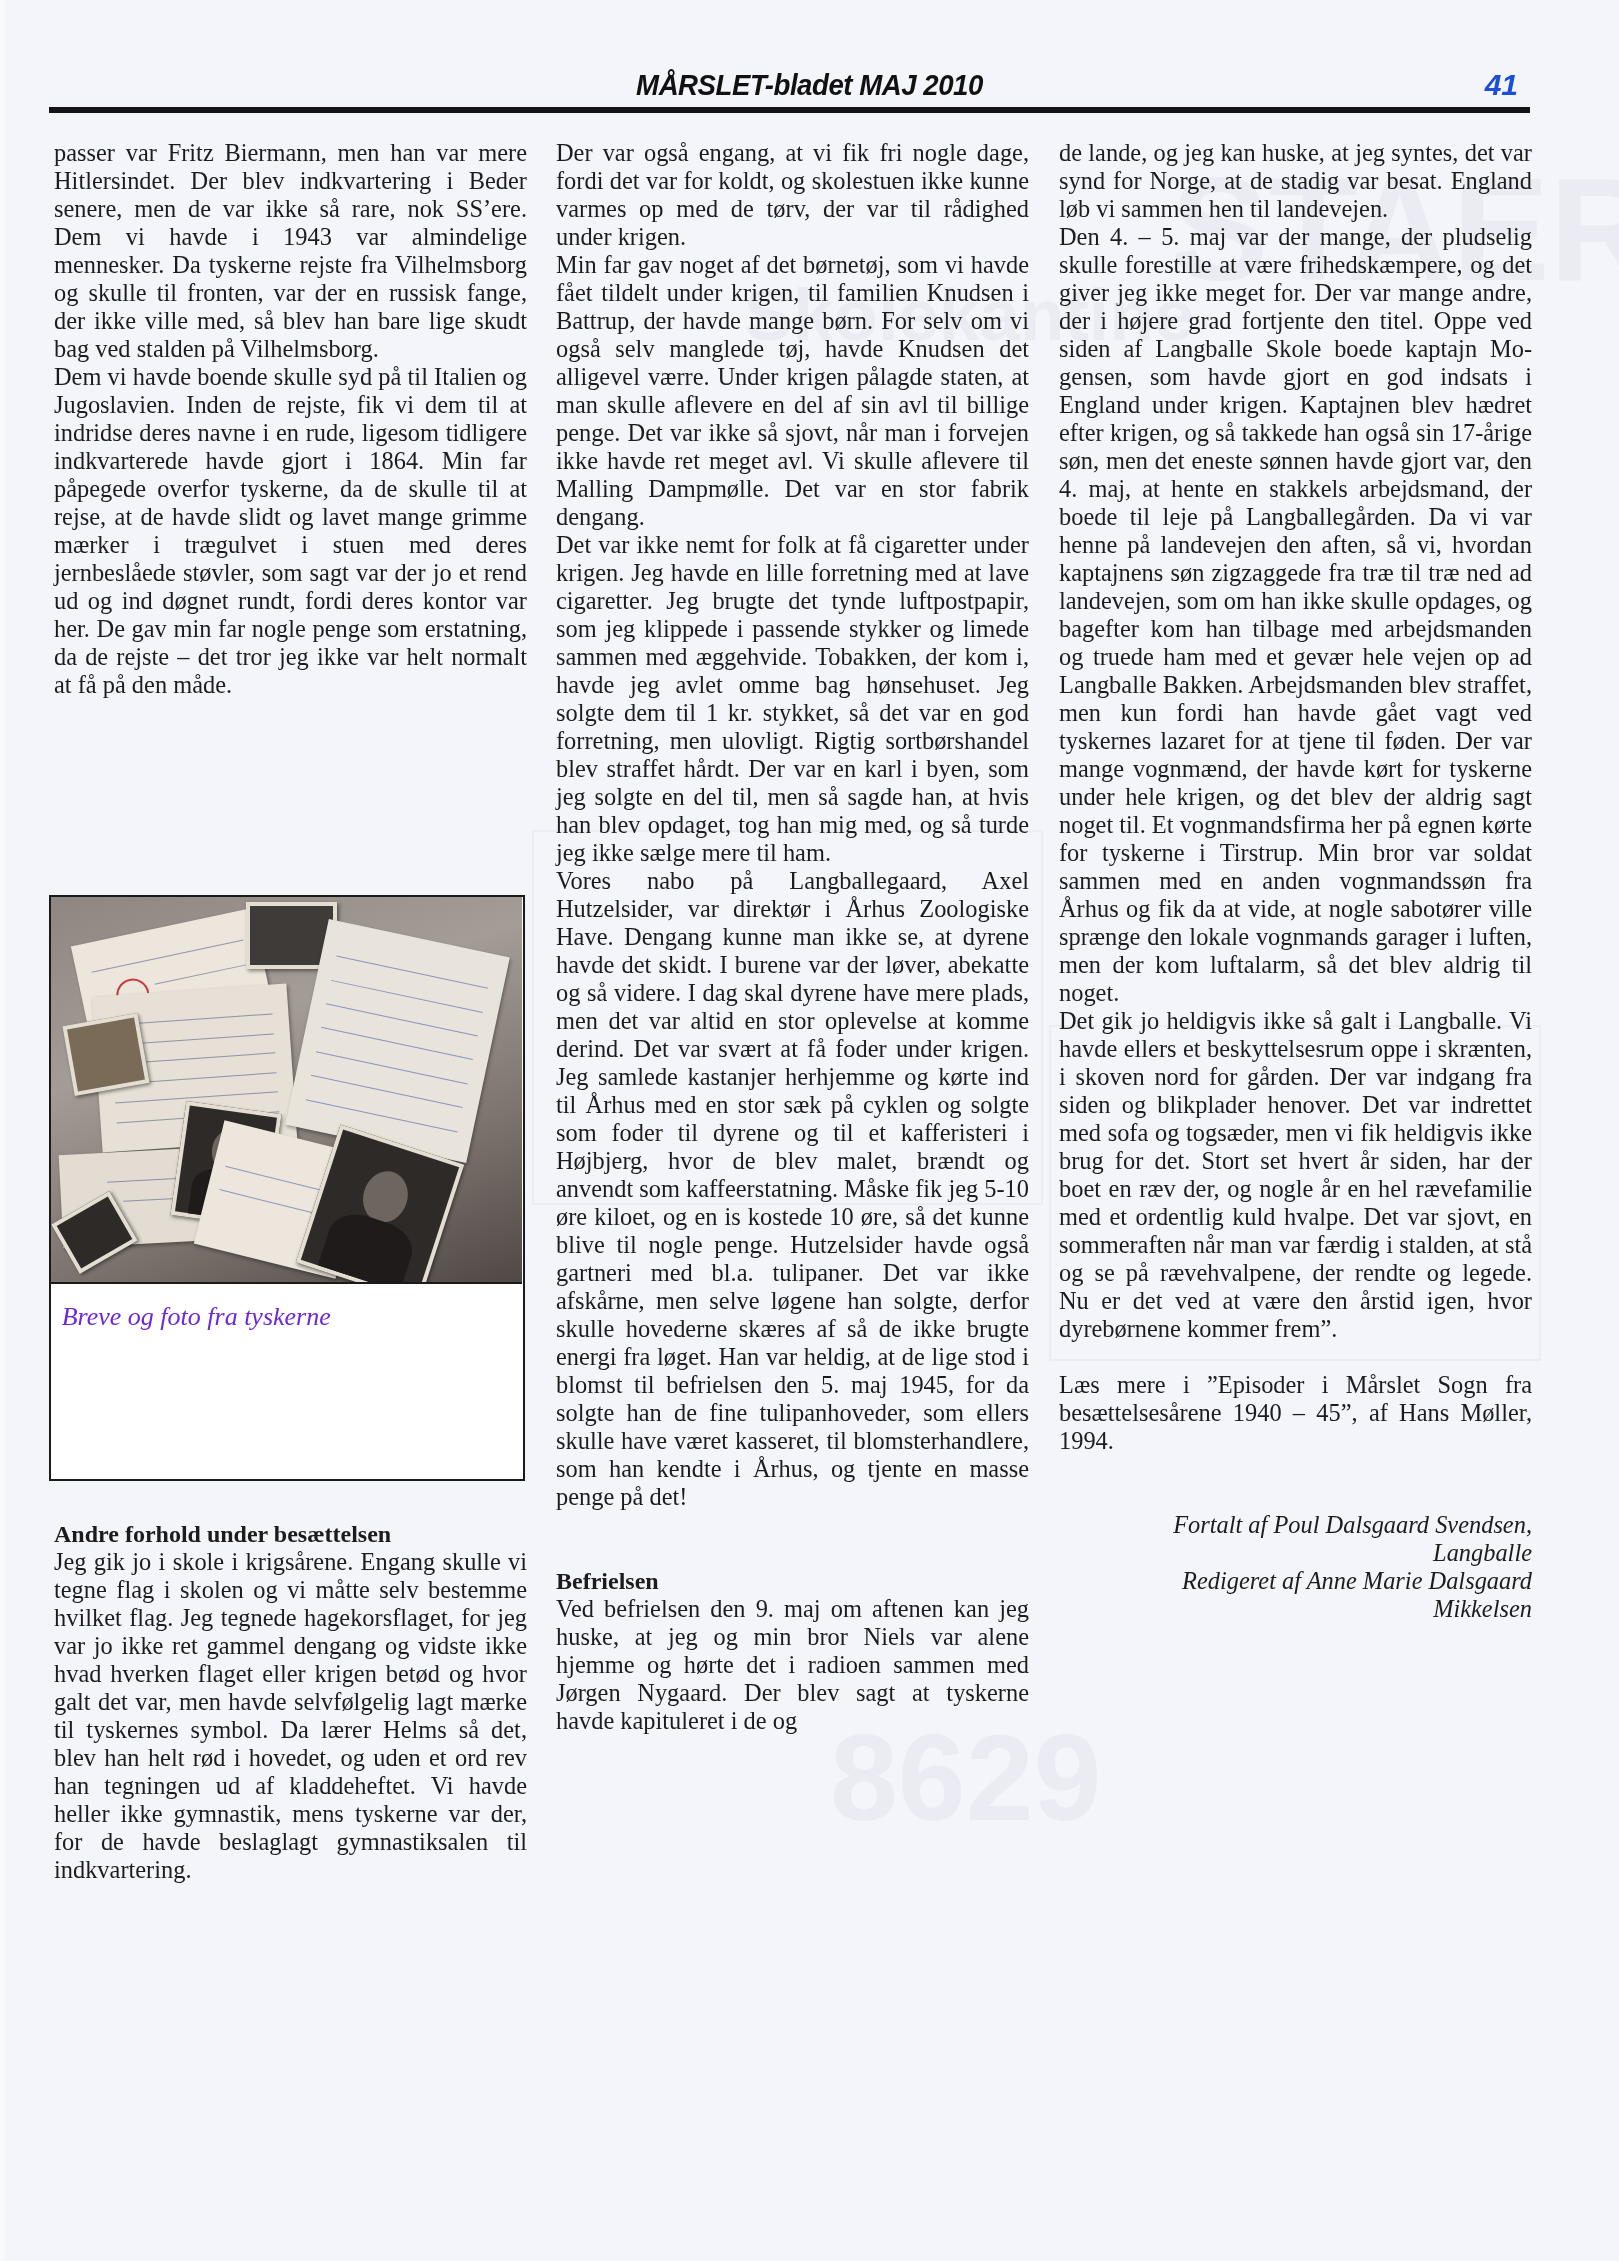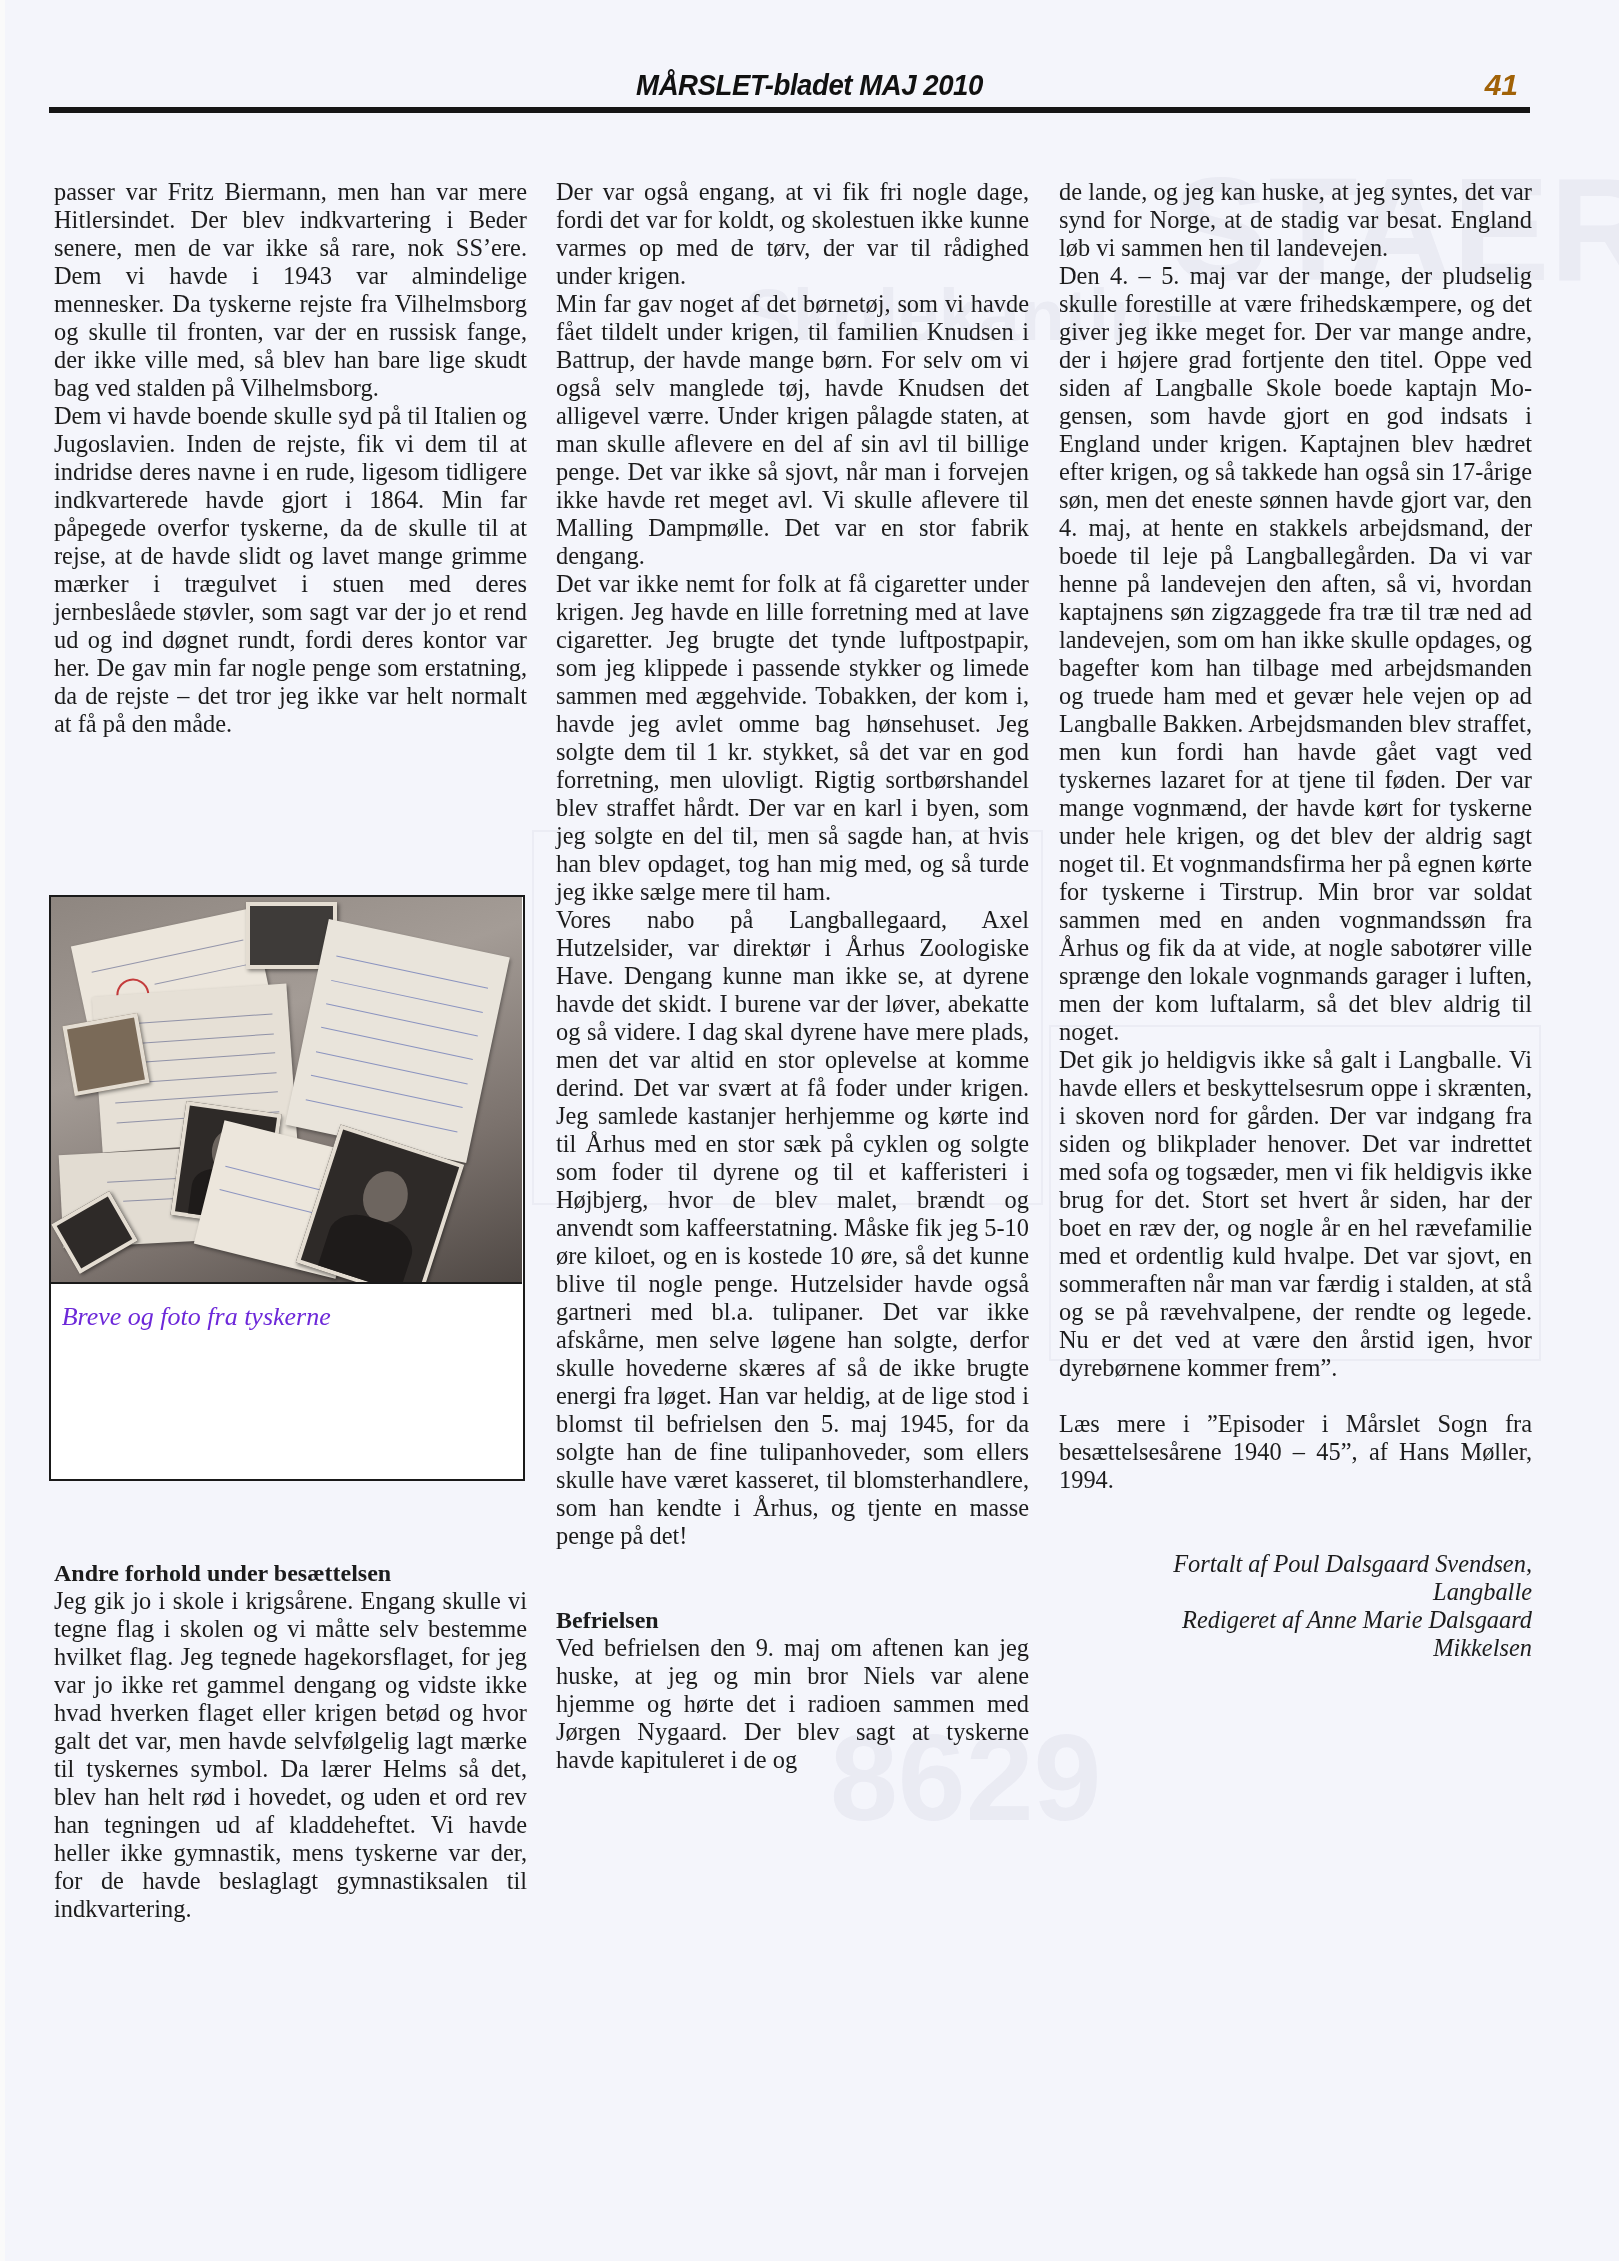--- a/index.html
+++ b/index.html
@@ -14,25 +14,25 @@
   .ghost-box { position: absolute; border: 2px solid rgba(160,160,190,0.10); pointer-events: none; }
 
   .header-title {
     position: absolute; left: 0; width: 1619px; top: 68px; text-align: center;
     font-family: "Liberation Sans", sans-serif; font-weight: bold; font-style: italic;
     font-size: 30px; letter-spacing: -0.5px; color: #111; transform: scaleX(0.92);
   }
   .page-number {
     position: absolute; right: 101px; top: 68px;
     font-family: "Liberation Sans", sans-serif; font-weight: bold; font-style: italic;
-    font-size: 30px; color: #a16207;
+    font-size: 30px; color: #1d4ed8;
   }
   .header-rule { position: absolute; left: 49px; top: 107px; width: 1481px; height: 6.3px; background: #151515; }
 
-  .col { position: absolute; top: 139px; width: 473px; margin-top: 39px; }
+  .col { position: absolute; top: 139px; width: 473px; }
   .col-left { left: 54px; }
   .col-mid { left: 556px; }
   .col-right { left: 1059px; }
 
   .para {
     font-size: 24.4px; line-height: 28px; text-align: justify; margin: 0;
     hyphens: manual;
   }
   .heading { font-weight: bold; font-size: 24px; line-height: 28px; margin: 0; }
 

